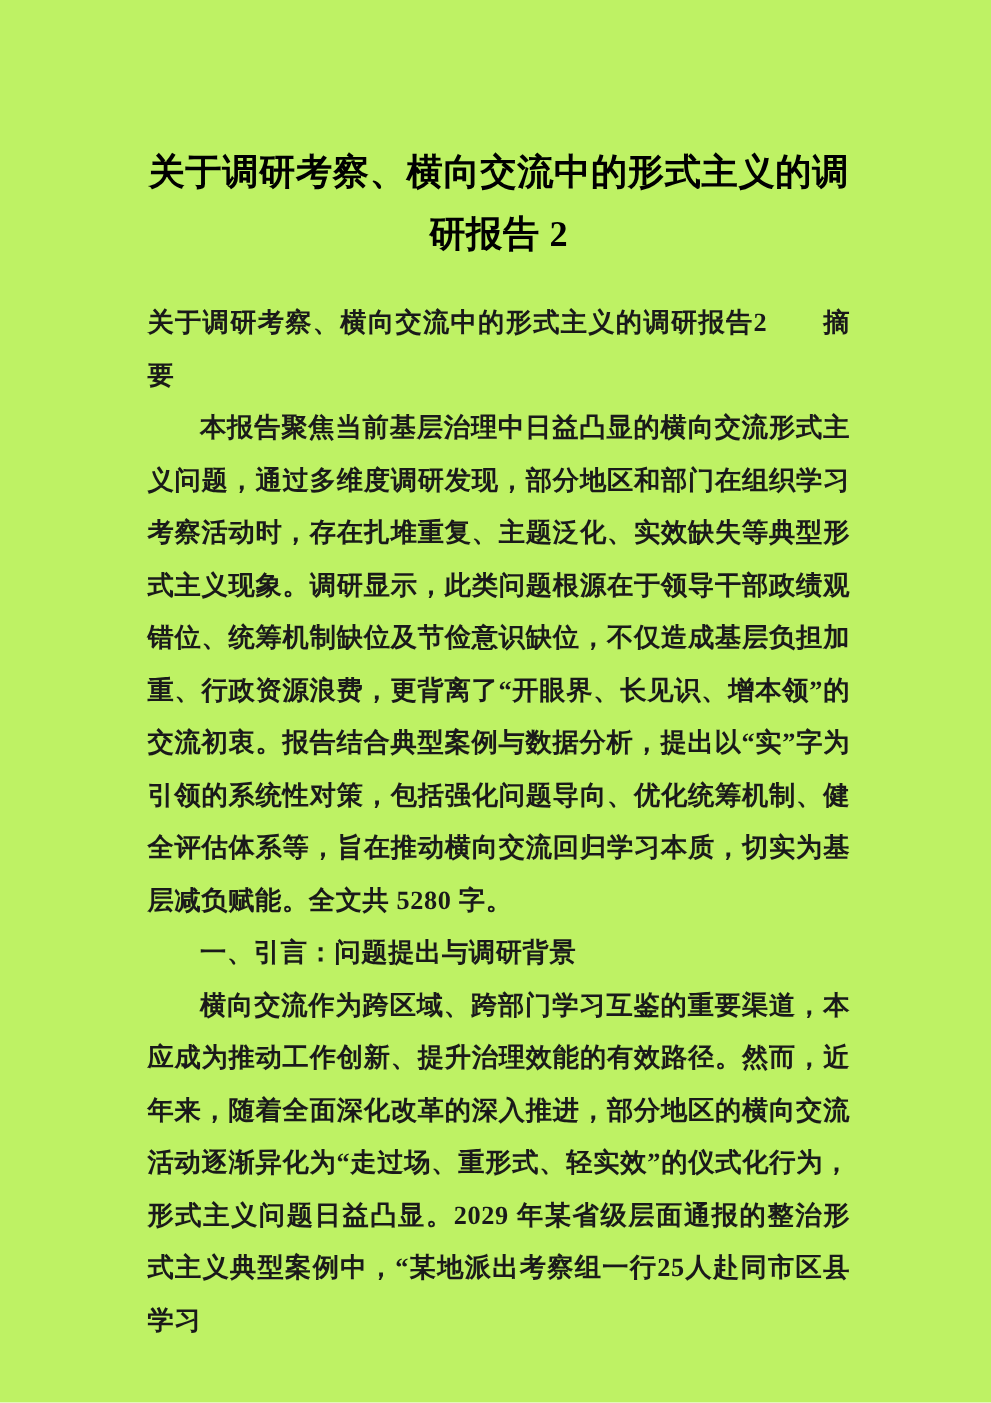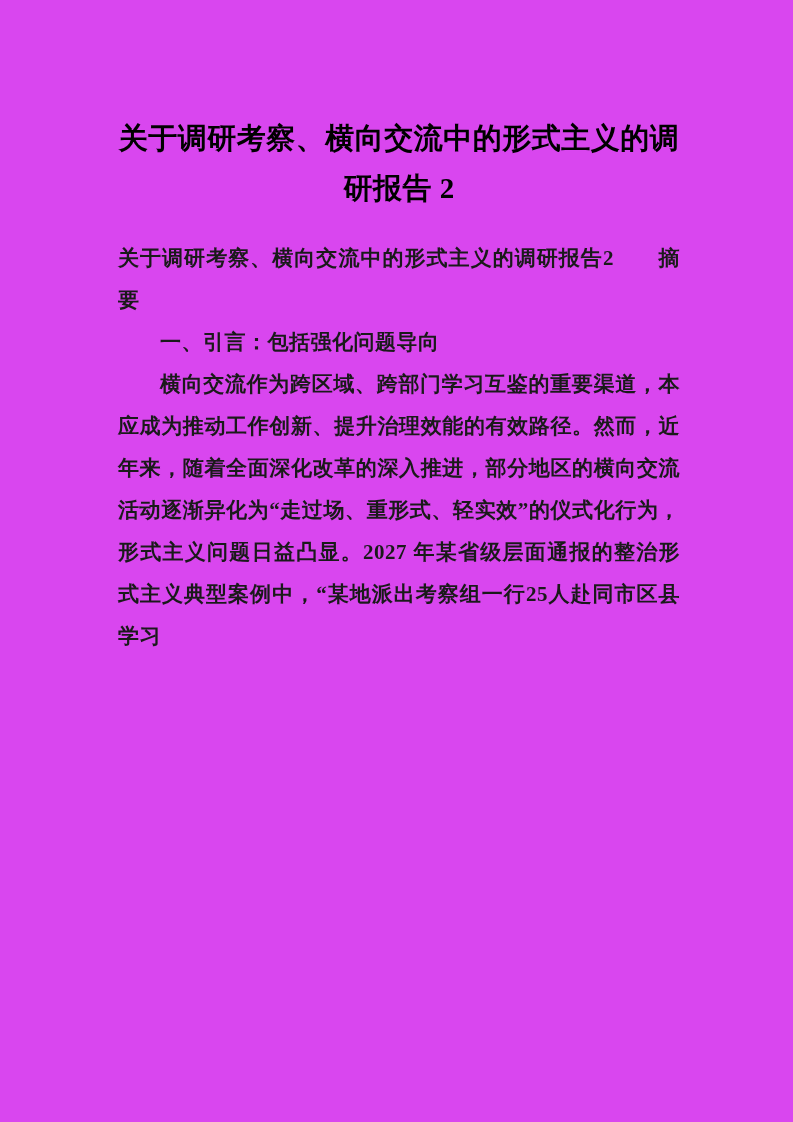--- a/index.html
+++ b/index.html
@@ -7,21 +7,21 @@
     width: 793px;
     height: 1122px;
     background: #ffffff;
     overflow: hidden;
     font-family: "Liberation Serif", "DejaVu Serif", serif;
   }
   .page {
     position: relative;
     width: 793px;
     height: 1122px;
-    background: #d946ef;
+    background: #bef264;
     padding: 113px 113px 0 118px;
     color: #000000;
   }
   .doc-title {
     font-size: 29px;
     line-height: 50px;
     font-weight: bold;
     text-align: center;
     color: #000000;
     margin-bottom: 24px;
@@ -42,18 +42,19 @@
 </style>
 </head>
 <body>
 
 <div class="page">
   <h1 class="doc-title">关于调研考察、横向交流中的形式主义的调研报告 2</h1>
 
   <div class="doc-body">
     <p>关于调研考察、横向交流中的形式主义的调研报告2　　摘要</p>
 
+    <p class="indent">本报告聚焦当前基层治理中日益凸显的横向交流形式主义问题，通过多维度调研发现，部分地区和部门在组织学习考察活动时，存在扎堆重复、主题泛化、实效缺失等典型形式主义现象。调研显示，此类问题根源在于领导干部政绩观错位、统筹机制缺位及节俭意识缺位，不仅造成基层负担加重、行政资源浪费，更背离了“开眼界、长见识、增本领”的交流初衷。报告结合典型案例与数据分析，提出以“实”字为引领的系统性对策，包括强化问题导向、优化统筹机制、健全评估体系等，旨在推动横向交流回归学习本质，切实为基层减负赋能。全文共 5280 字。</p>
 
-    <p class="indent">一、引言：包括强化问题导向</p>
+    <p class="indent">一、引言：问题提出与调研背景</p>
 
-    <p class="indent">横向交流作为跨区域、跨部门学习互鉴的重要渠道，本应成为推动工作创新、提升治理效能的有效路径。然而，近年来，随着全面深化改革的深入推进，部分地区的横向交流活动逐渐异化为“走过场、重形式、轻实效”的仪式化行为，形式主义问题日益凸显。2027 年某省级层面通报的整治形式主义典型案例中，“某地派出考察组一行25人赴同市区县学习</p>
+    <p class="indent">横向交流作为跨区域、跨部门学习互鉴的重要渠道，本应成为推动工作创新、提升治理效能的有效路径。然而，近年来，随着全面深化改革的深入推进，部分地区的横向交流活动逐渐异化为“走过场、重形式、轻实效”的仪式化行为，形式主义问题日益凸显。2029 年某省级层面通报的整治形式主义典型案例中，“某地派出考察组一行25人赴同市区县学习</p>
   </div>
 </div>
 
 </body></html>

